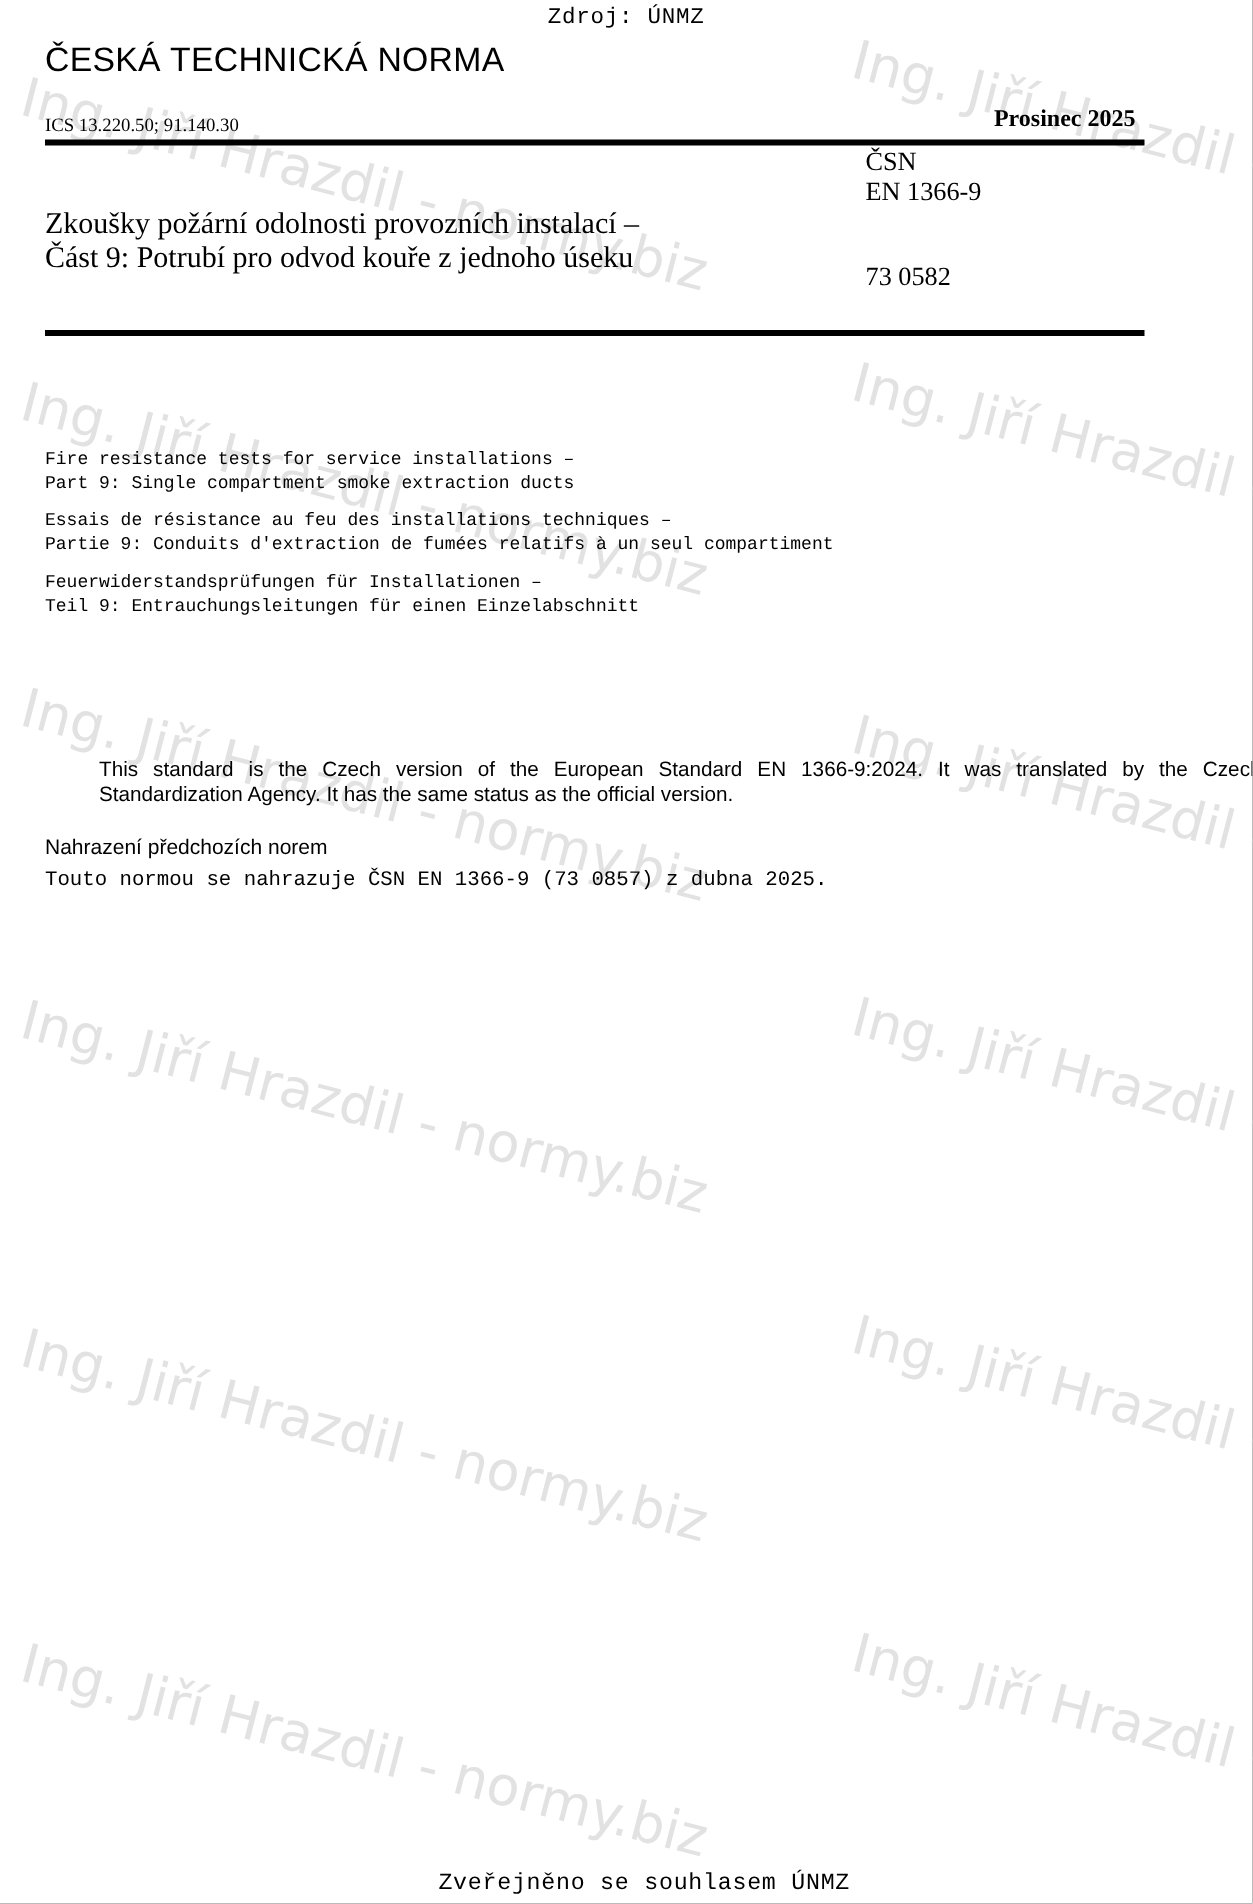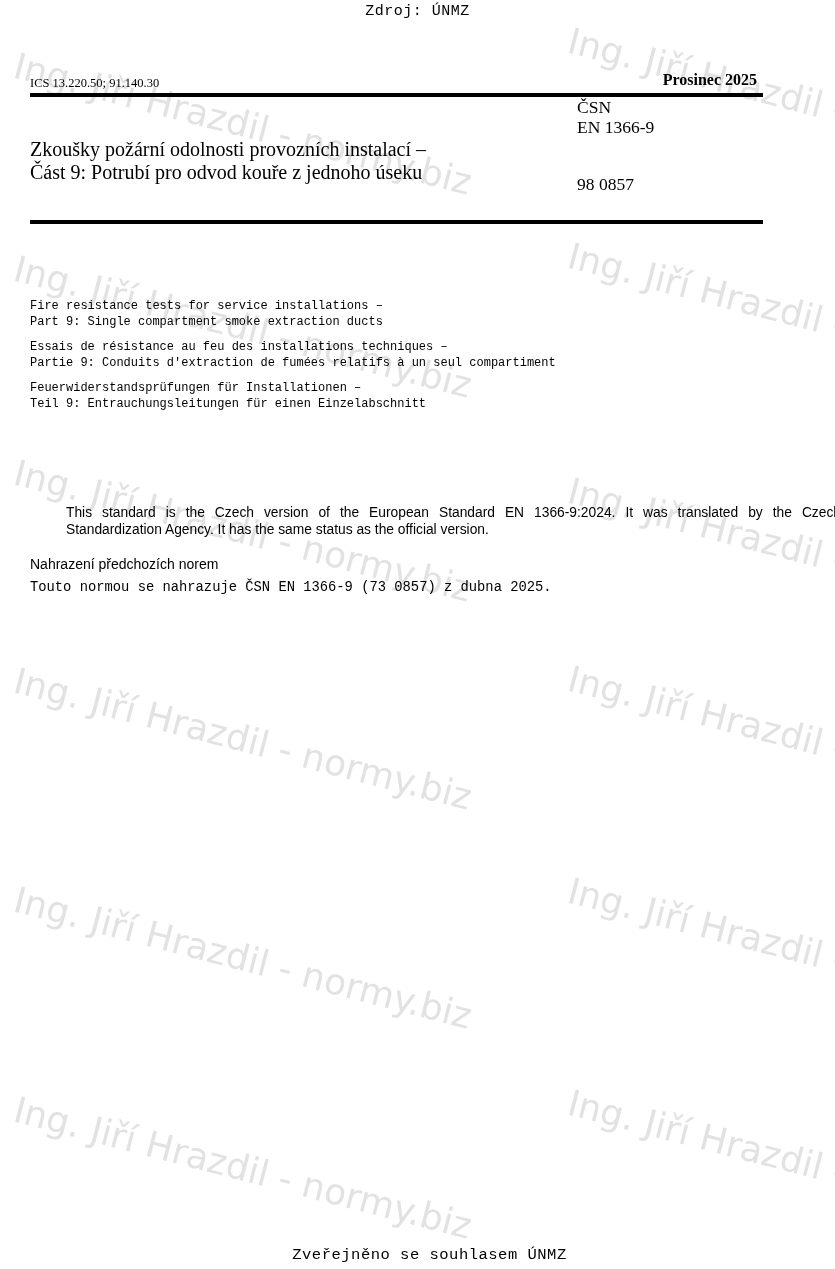--- a/index.html
+++ b/index.html
@@ -121,38 +121,39 @@
       <span class="wm" style="left: 574px; top: 470px; color: rgb(226, 226, 226); transform: rotate(14.5deg);">Ing. Jiří Hrazdil - normy.biz</span>
       <span class="wm" style="left: 574px; top: 658px; color: rgb(226, 226, 226); transform: rotate(14.5deg);">Ing. Jiří Hrazdil - normy.biz</span>
       <span class="wm" style="left: 574px; top: 870px; color: rgb(226, 226, 226); transform: rotate(14.5deg);">Ing. Jiří Hrazdil - normy.biz</span>
       <span class="wm" style="left: 574px; top: 1082px; color: rgb(226, 226, 226); transform: rotate(14.5deg);">Ing. Jiří Hrazdil - normy.biz</span>
     </div>
 
   <div class="content">
 
     <div class="abs mono source-note">Zdroj: ÚNMZ</div>
 
+    <div class="abs org-title">ČESKÁ TECHNICKÁ NORMA</div>
 
     <div class="abs serif ics-code">ICS 13.220.50; 91.140.30</div>
 
     <div class="abs serif issue-date">Prosinec 2025</div>
 
     <div class="abs rule rule-top"></div>
 
     <div class="abs serif czech-title">
       <div>Zkoušky požární odolnosti provozních instalací –</div>
       <div>Část 9: Potrubí pro odvod kouře z jednoho úseku</div>
     </div>
 
     <div class="abs serif designation">
       <div>ČSN</div>
       <div>EN 1366-9</div>
     </div>
 
-    <div class="abs serif class-number">98 0857</div>
+    <div class="abs serif class-number">73 0582</div>
 
     <div class="abs rule rule-bottom"></div>
 
     <div class="abs foreign-titles">
       <div class="foreign-block">
         <div>Fire resistance tests for service installations –</div>
         <div>Part 9: Single compartment smoke extraction ducts</div>
       </div>
       <div class="foreign-block">
         <div>Essais de résistance au feu des installations techniques –</div>

